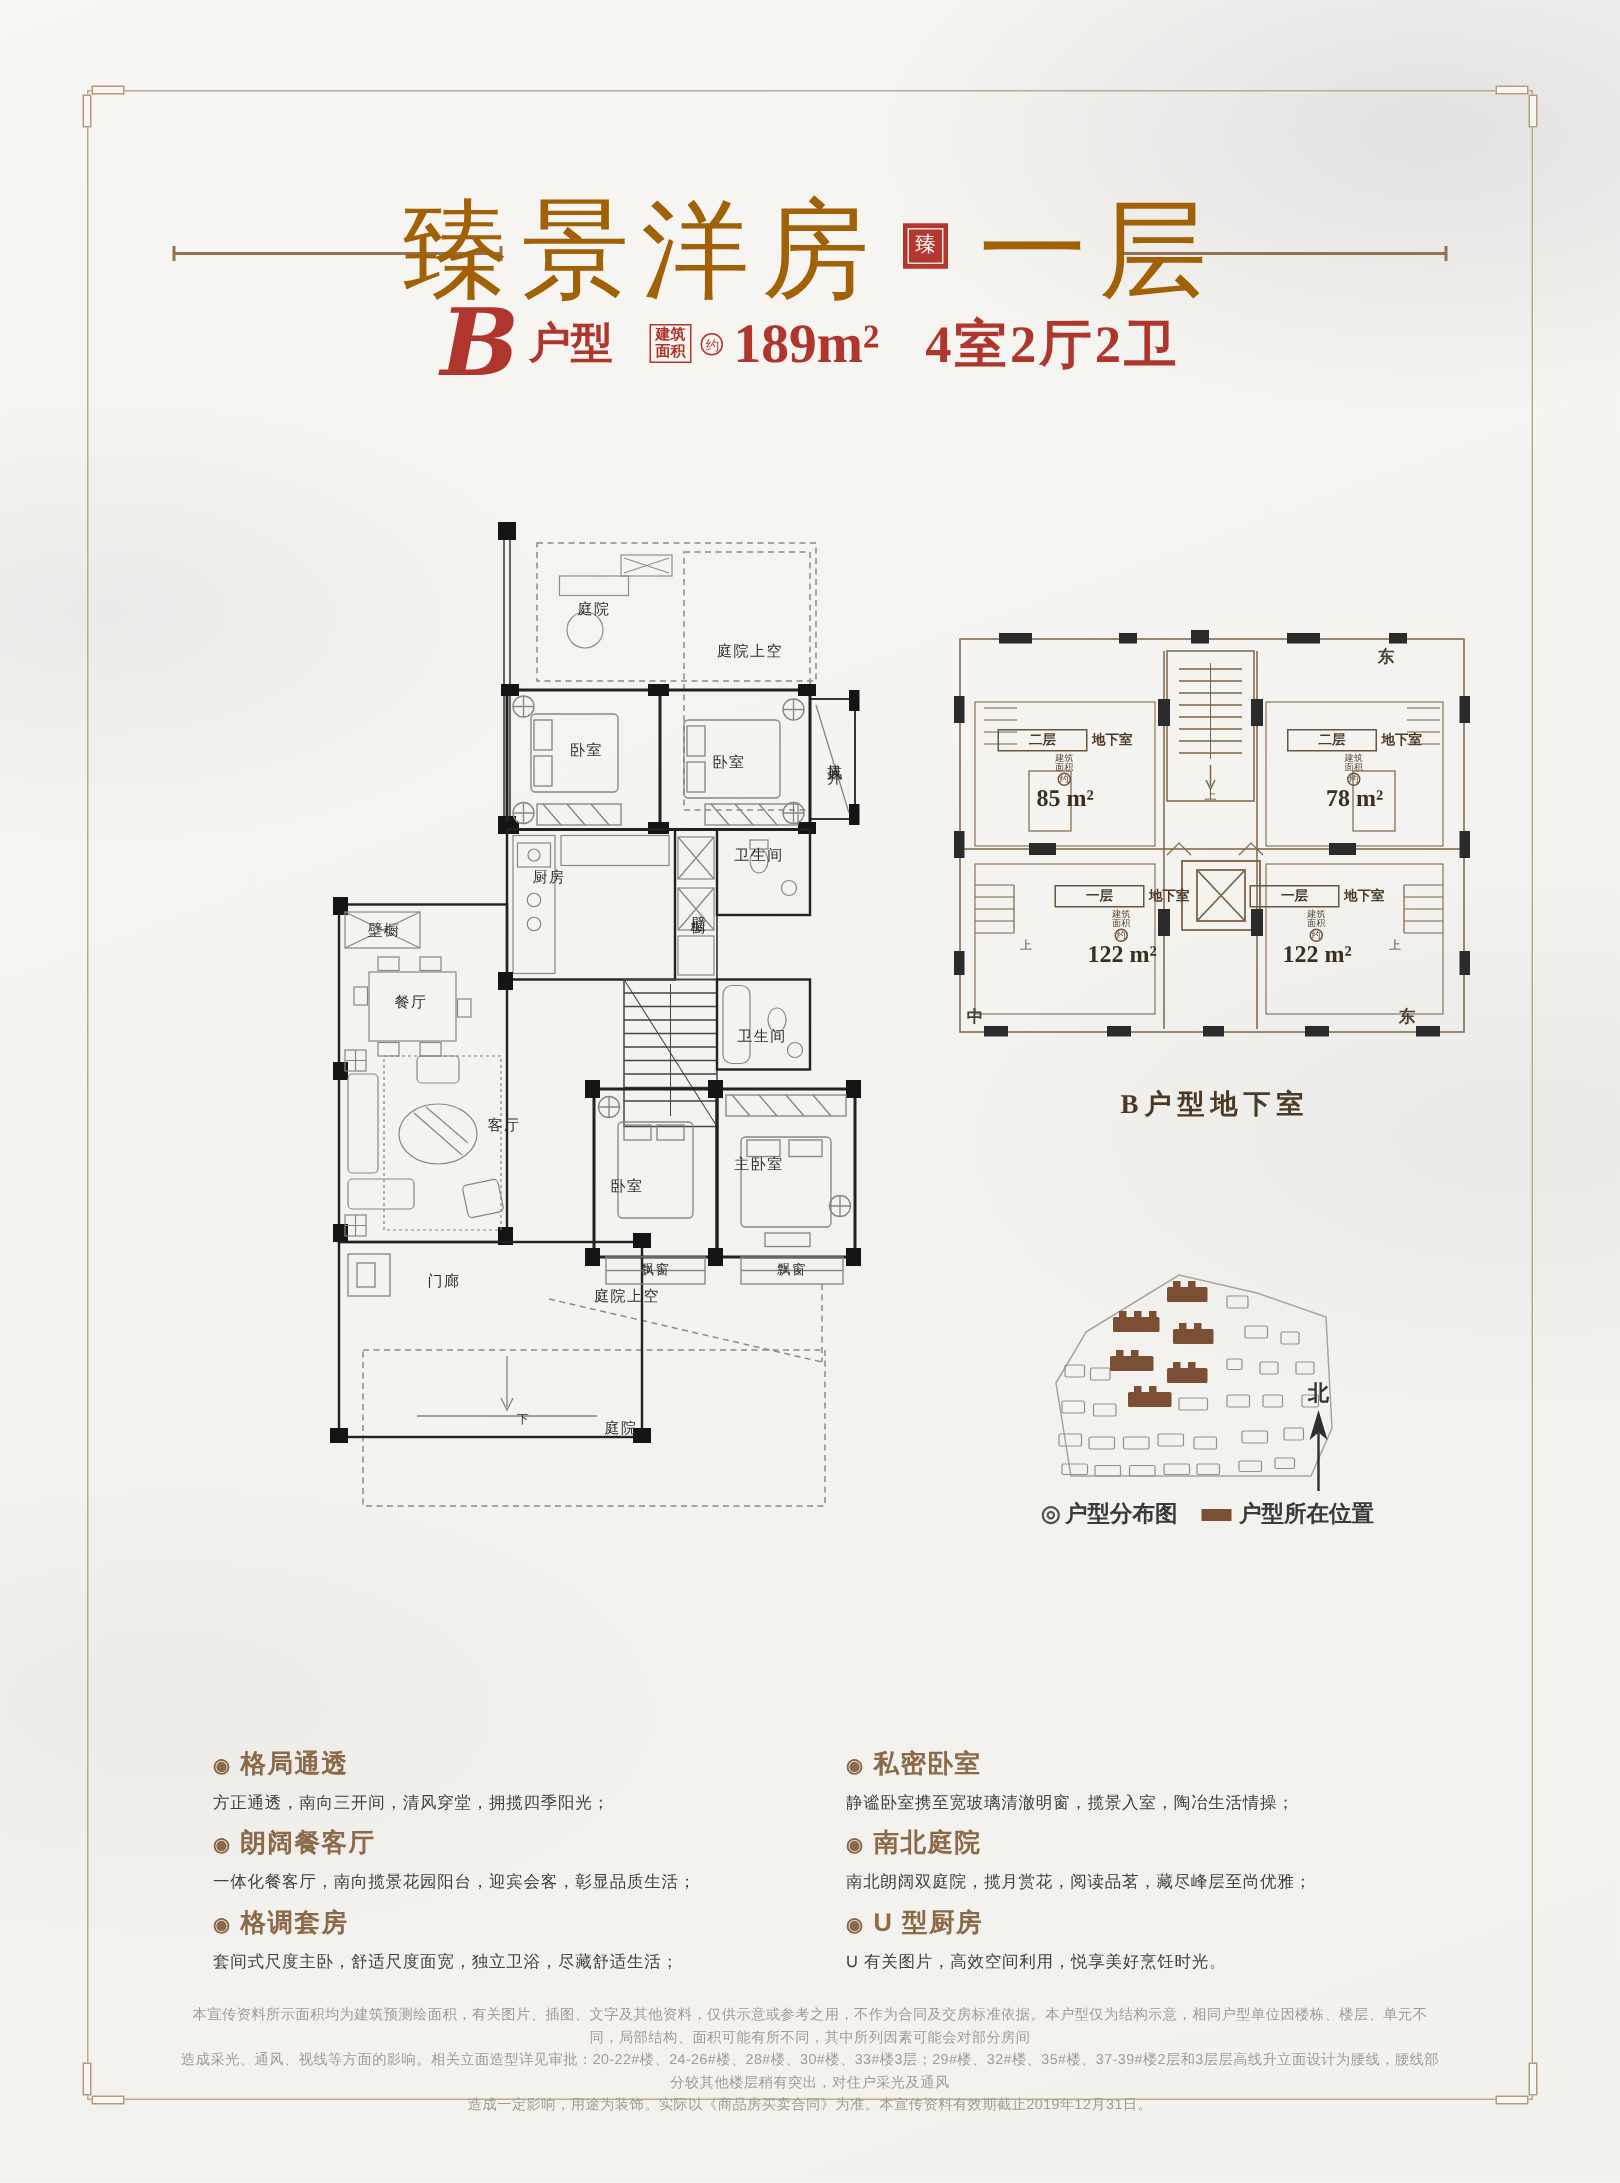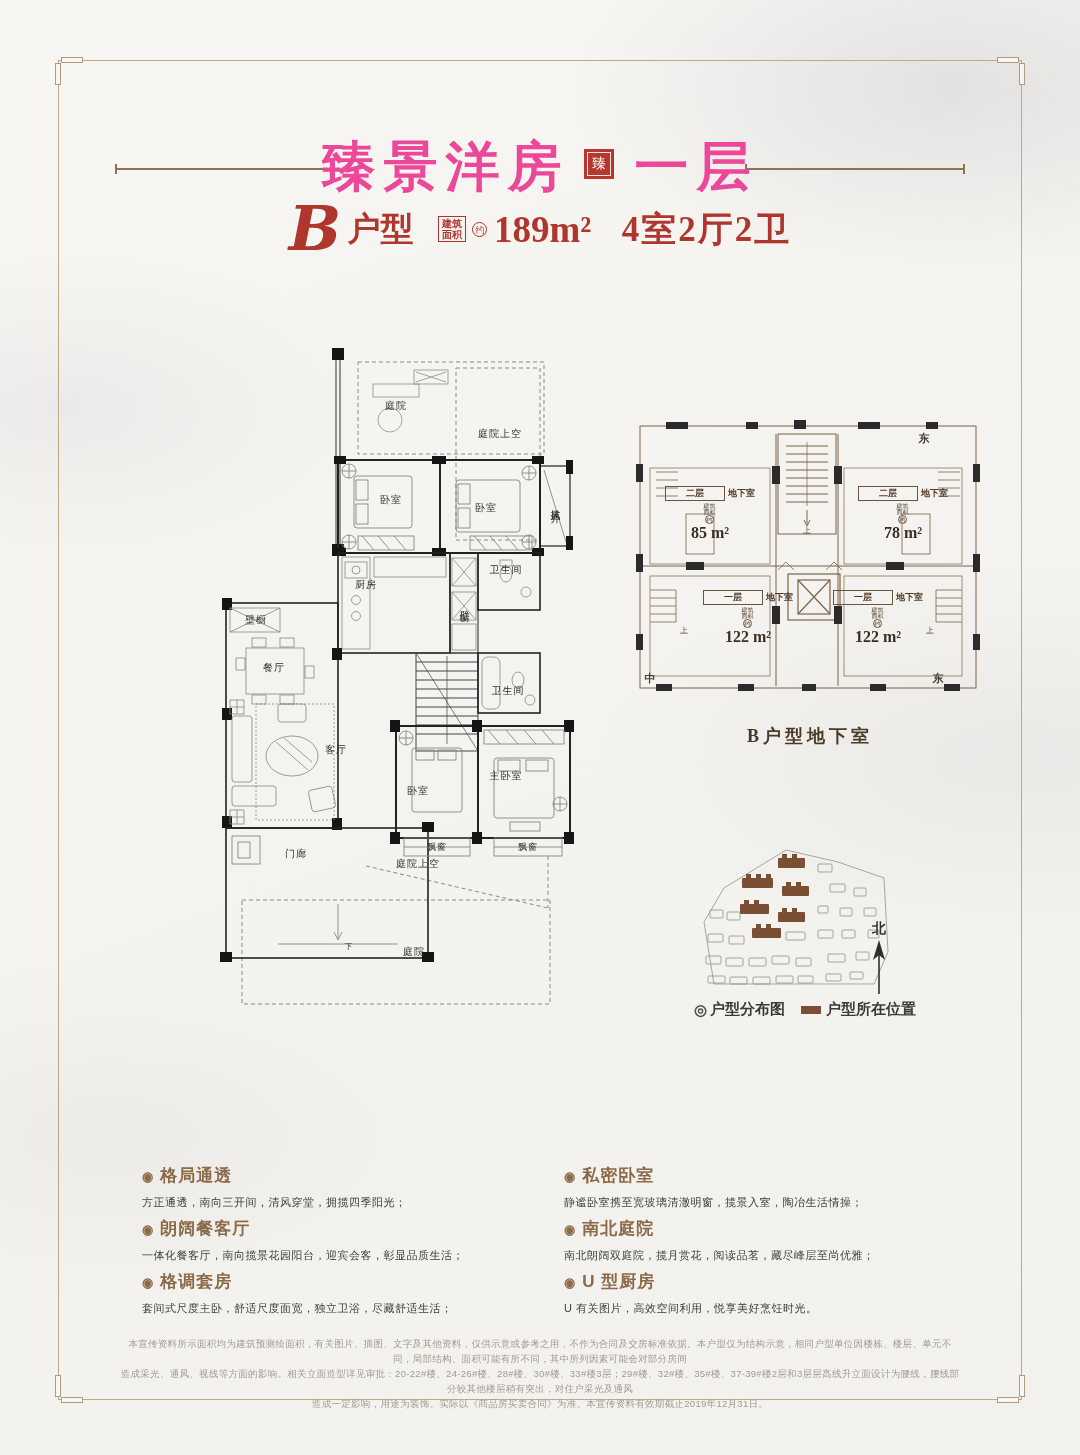--- a/index.html
+++ b/index.html
@@ -23,39 +23,39 @@
   .corner::after  { content:""; position:absolute; width:4px;  height:20px; border:1px solid #b39a7c; background:#f8f6f3; }
   .corner.tl { left:-6px; top:-6px; }  .corner.tl::before{left:8px;top:2px;} .corner.tl::after{left:2px;top:8px;}
   .corner.tr { right:-6px; top:-6px; } .corner.tr::before{right:8px;top:2px;} .corner.tr::after{right:2px;top:8px;}
   .corner.bl { left:-6px; bottom:-6px; } .corner.bl::before{left:8px;bottom:2px;} .corner.bl::after{left:2px;bottom:8px;}
   .corner.br { right:-6px; bottom:-6px; } .corner.br::before{right:8px;bottom:2px;} .corner.br::after{right:2px;bottom:8px;}
 
   
   .title-row { position:absolute; top:134px; left:0; width:100%; height:66px; text-align:center; }
   .title-main, .title-floor {
     display:inline-block; vertical-align:middle;
-    font-family:"Liberation Serif", serif; font-weight:bold;
-    font-size:54px; color:#ec4899; letter-spacing:8px; line-height:66px;
+    font-family:"Liberation Serif", serif; font-weight:normal;
+    font-size:72px; color:#a16207; letter-spacing:8px; line-height:66px;
   }
   .seal { display:inline-block; vertical-align:middle; width:30px; height:30px; margin:0 16px 6px 10px;
           background:#b5372e; border:1px solid #b5372e; position:relative; }
   .seal::before { content:""; position:absolute; inset:2px; border:1px solid rgba(255,255,255,.85); }
   .seal span { position:absolute; inset:0; color:#fff; font-size:14px; line-height:28px; text-align:center;
                font-family:"Liberation Serif", serif; }
   .hline { position:absolute; top:168px; height:2px; background:#8f7354; }
   .hline::before, .hline::after { content:""; position:absolute; top:-4px; width:2px; height:10px; background:#8f7354; }
   .hline::before { left:-1px; } .hline::after { right:-1px; }
   .hline.left { left:116px; width:218px; }
   .hline.right { right:116px; width:218px; }
 
   .subtitle { position:absolute; top:198px; left:0; width:100%; height:64px; text-align:center; color:#af362d; }
   .subtitle * { vertical-align:middle; }
   .b-letter { display:inline-block; font-family:"DejaVu Serif", serif; font-style:italic; font-weight:bold;
               font-size:62px; line-height:62px; margin-right:2px; }
-  .b-type  { display:inline-block; font-family:"Liberation Serif", serif; font-weight:bold; font-size:33px; margin-right:20px; }
+  .b-type  { display:inline-block; font-family:"Liberation Serif", serif; font-weight:bold; font-size:28px; margin-right:20px; }
   .area-box { display:inline-block; border:1px solid #af362d; padding:1px 3px; margin-right:2px; }
   .area-box i { display:block; font-style:normal; font-size:10px; line-height:11px; font-weight:bold; }
   .yue-circle { display:inline-block; width:15px; height:15px; border:1px solid #af362d; border-radius:50%;
                 font-size:9px; line-height:14px; text-align:center; margin-right:2px; }
   .area-val { display:inline-block; font-family:"Liberation Serif", serif; font-weight:bold; font-size:37px; margin-right:26px; }
   .layout-val { display:inline-block; font-family:"Liberation Serif", serif; font-weight:bold; font-size:35px; letter-spacing:2px; }
 
   
   .plan { position:absolute; }
   .plan svg { position:absolute; left:0; top:0; }

